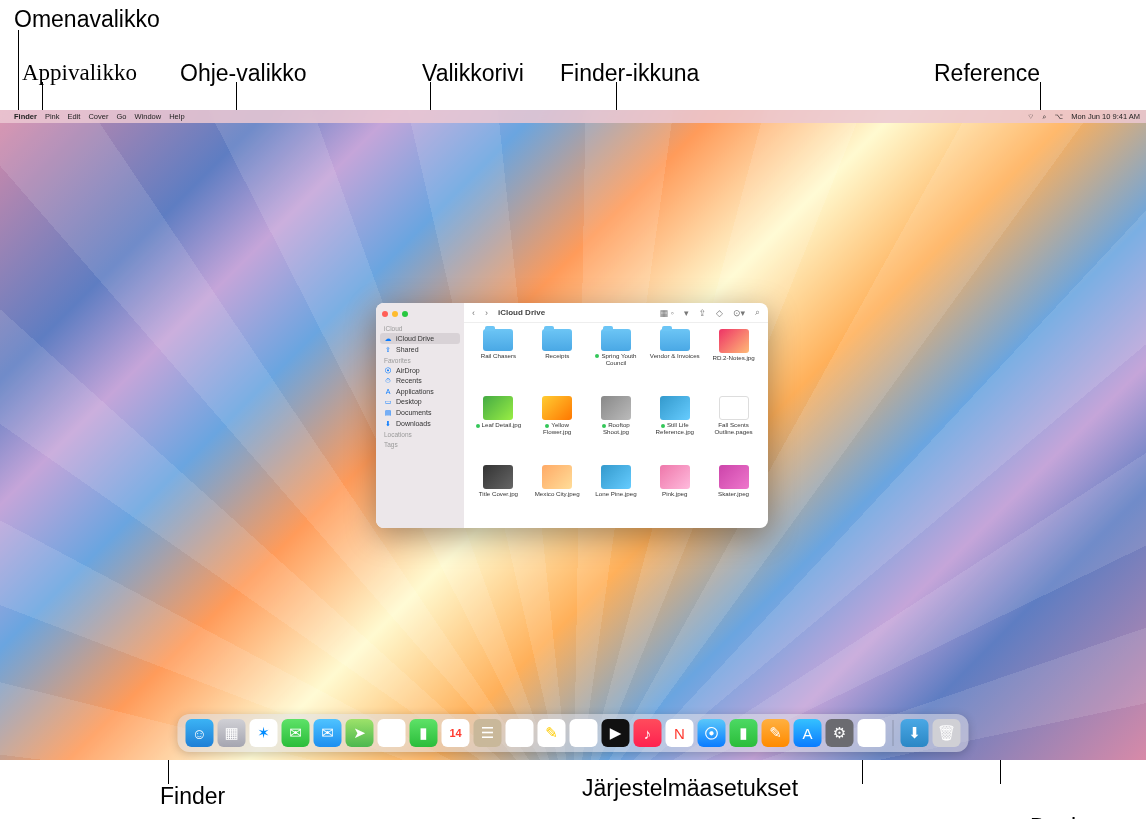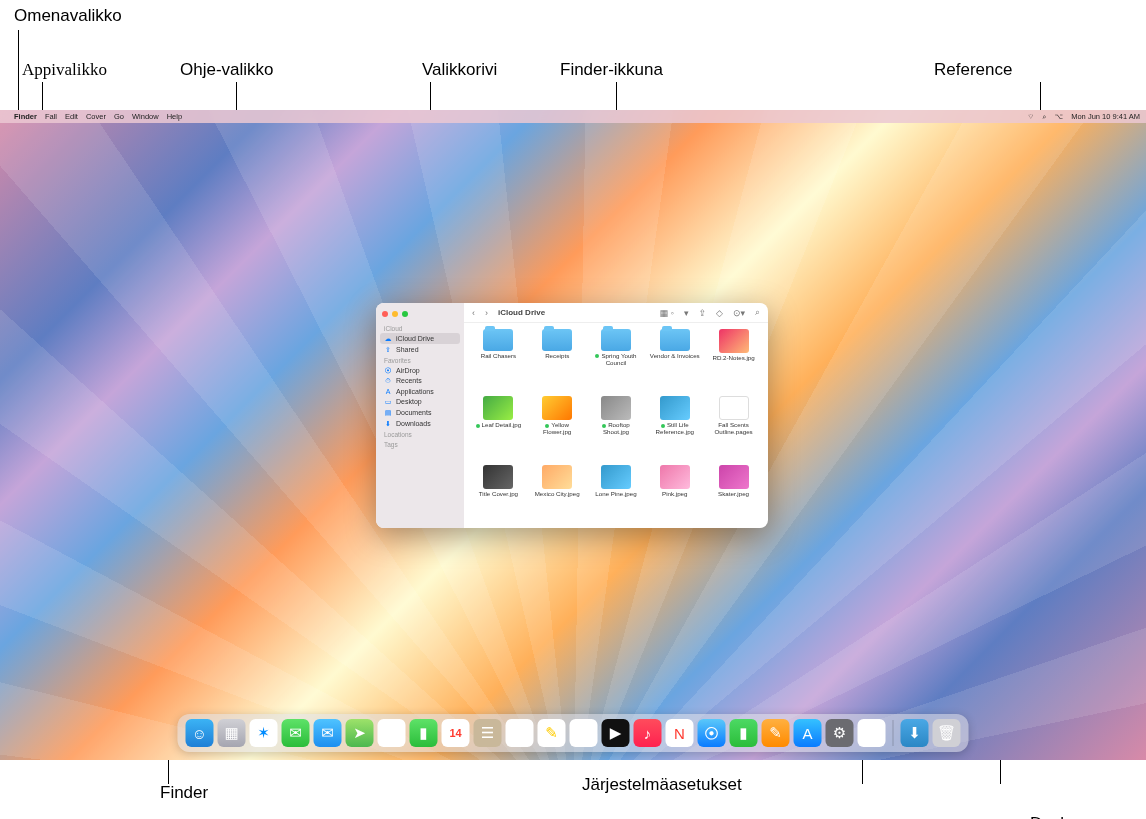--- a/index.html
+++ b/index.html
@@ -4,21 +4,21 @@
 <style>
 * { box-sizing: border-box; margin: 0; padding: 0; }
 body {
   width: 1146px; height: 819px;
   font-family: -apple-system, "Helvetica Neue", Arial, sans-serif;
   background: #fff; position: relative; overflow: hidden;
 }
 
 
 .callout {
-  position: absolute; font-size: 17px; color: #000;
+  position: absolute; font-size: 23px; color: #000;
 }
 .callout-line {
   position: absolute; background: #000;
 }
 
 
 .desktop {
   position: absolute; left: 0; top: 110px; width: 1146px; height: 650px;
   overflow: hidden;
   background: linear-gradient(135deg,
@@ -166,21 +166,21 @@
 <div class="callout-line" style="left:862px; top:758px; width:1px; height:26px;"></div>
 <div class="callout-line" style="left:1000px; top:754px; width:1px; height:30px;"></div>
 
 <div class="desktop">
   <div class="rays"></div>
 
   <div class="menubar">
     <div class="left">
       <span class="apple-logo"></span>
       <span class="bold">Finder</span>
-      <span>Fall</span>
+      <span>Pink</span>
       <span>Edit</span>
       <span>Cover</span>
       <span>Go</span>
       <span>Window</span>
       <span>Help</span>
     </div>
     <div class="right">
       <span>⌔</span>
       <span>⌕</span>
       <span>⌥</span>

